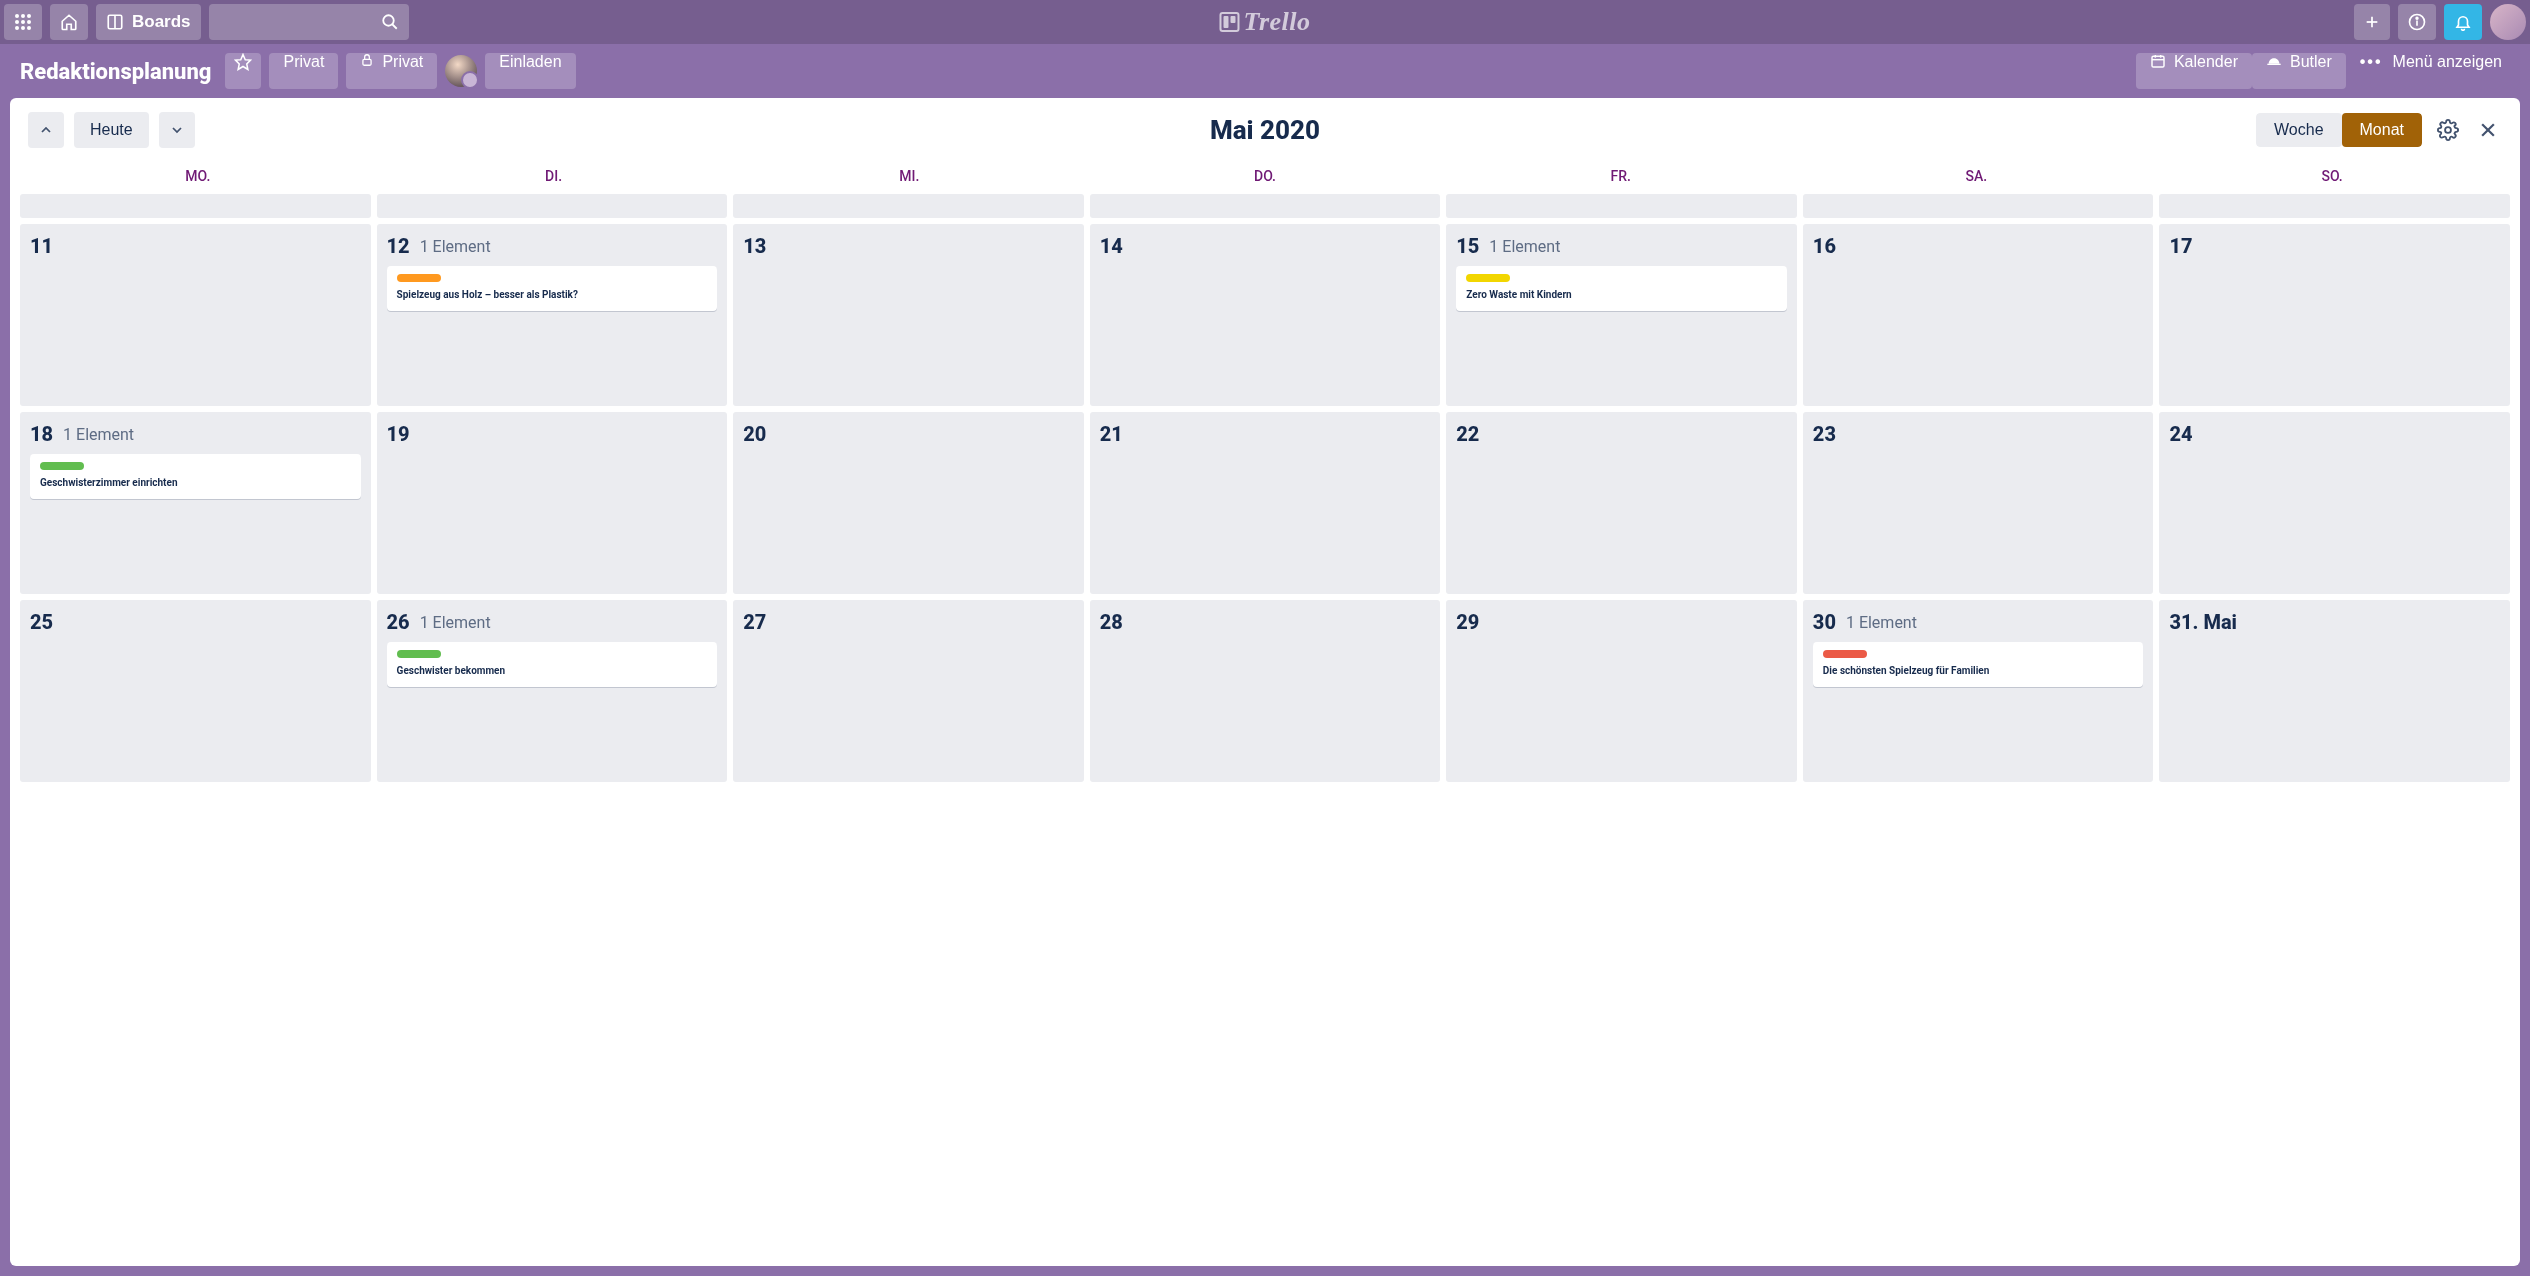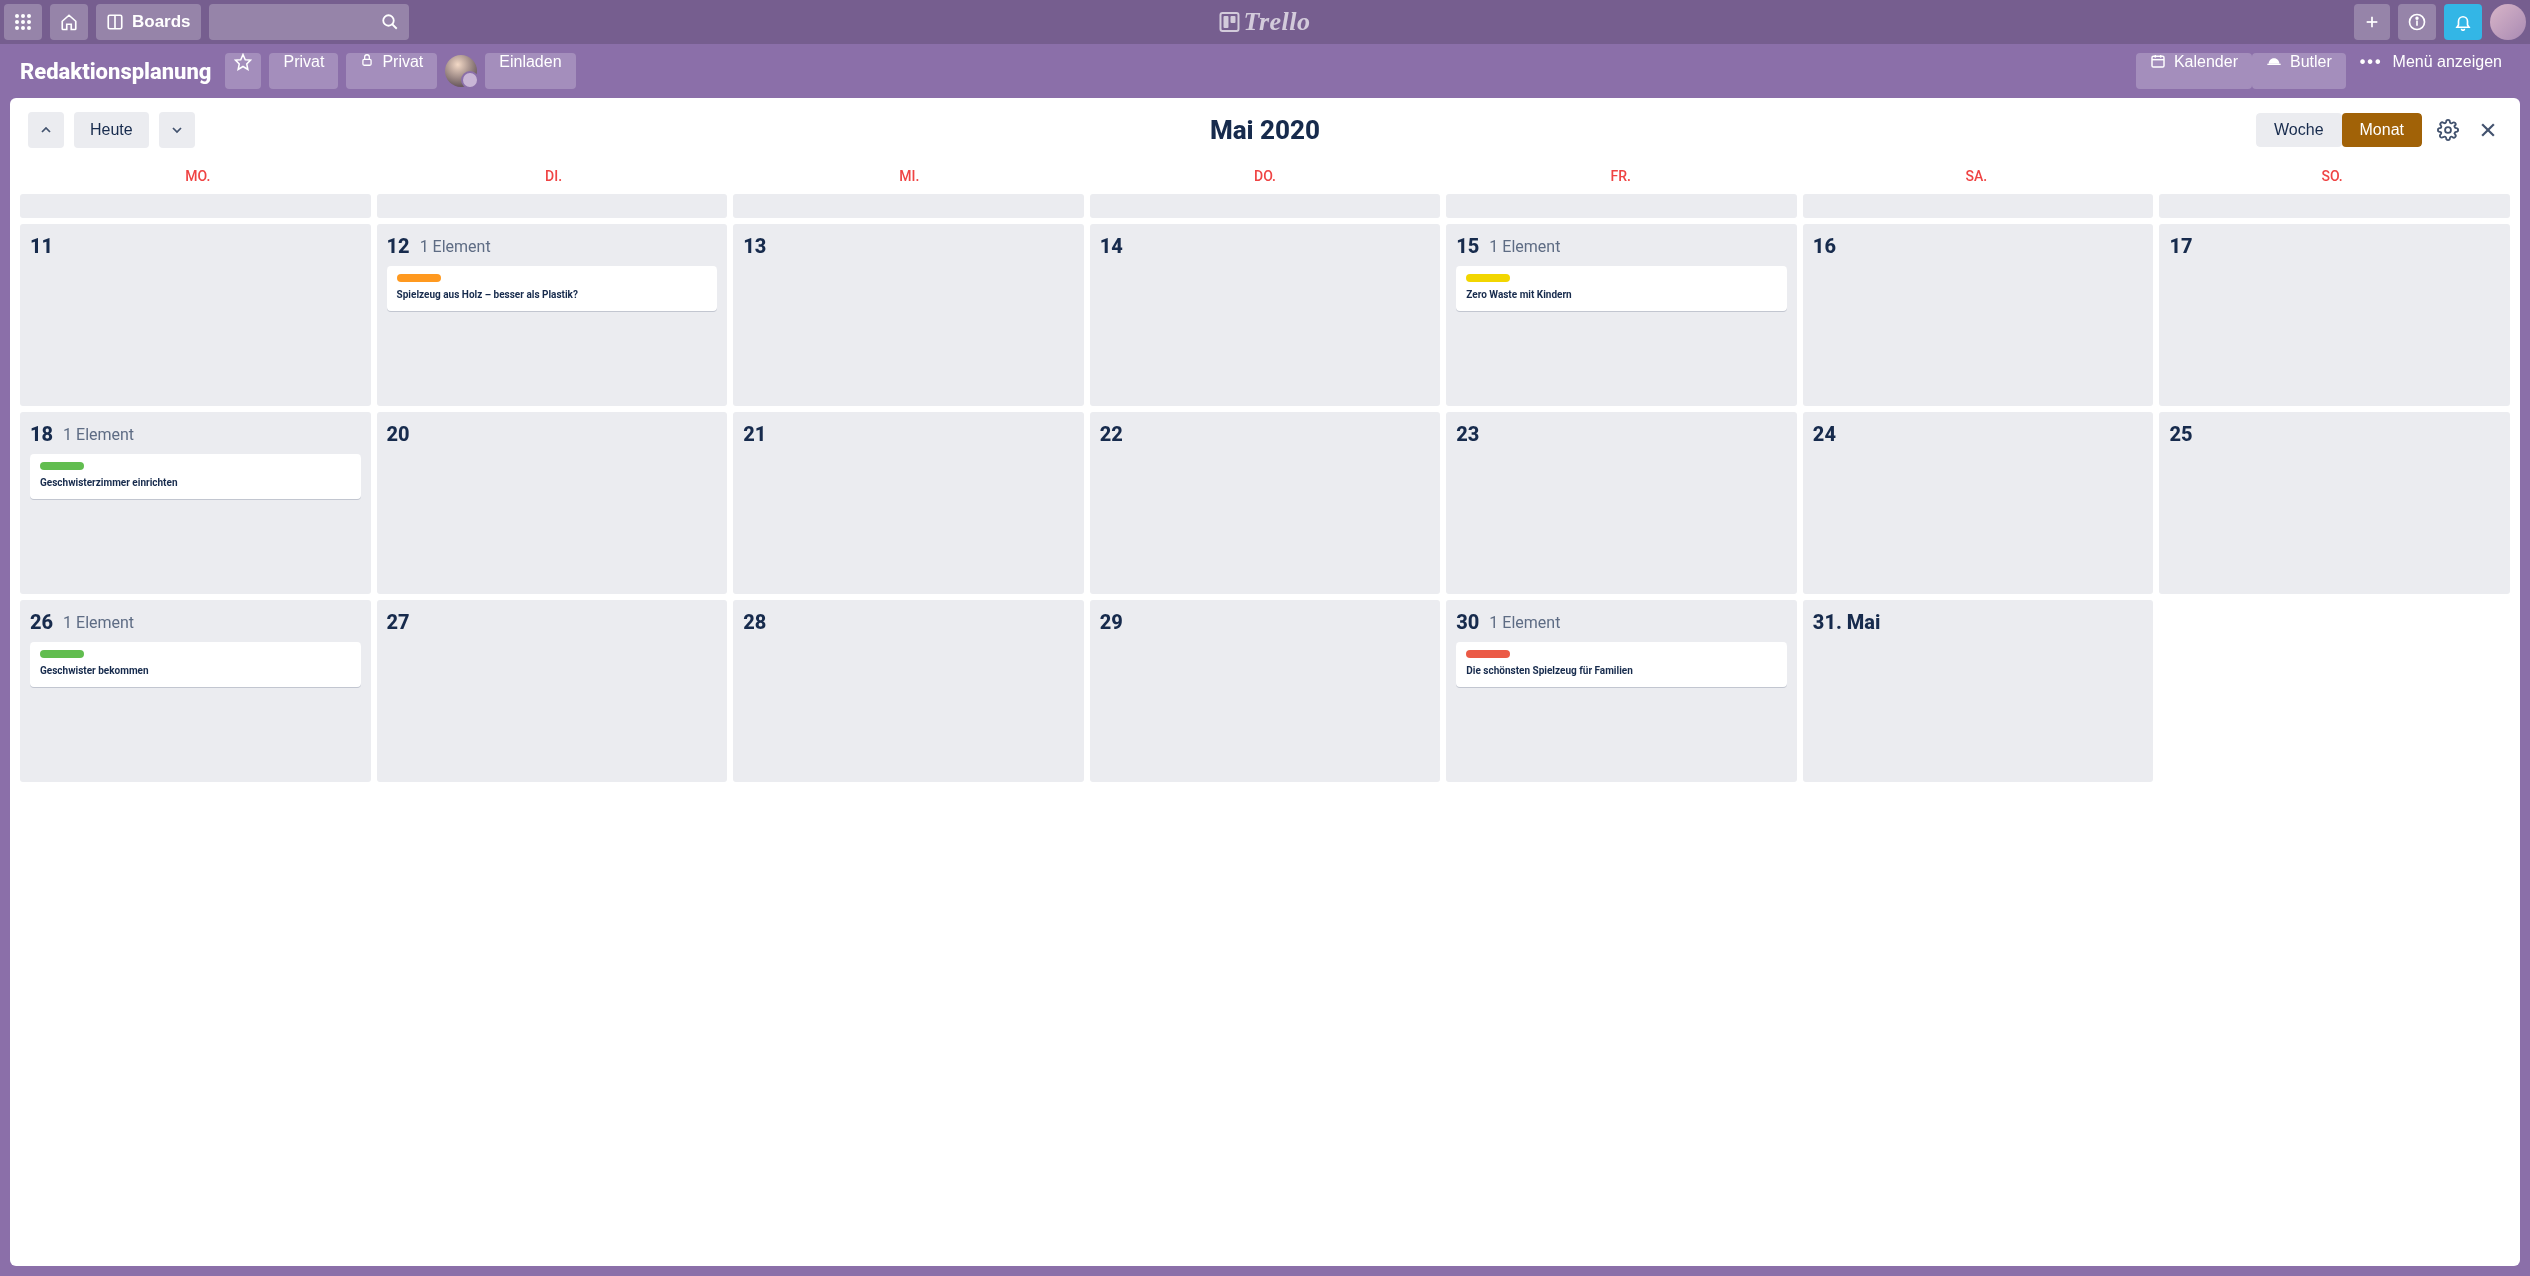--- a/index.html
+++ b/index.html
@@ -210,21 +210,21 @@
   
   .dow-row {
     display:grid;
     grid-template-columns: repeat(7, 1fr);
     padding: 6px 10px 4px 10px;
   }
   .dow {
     text-align:center;
     font-size:14px;
     font-weight:500;
-    color:#ef4444;
+    color:#701a75;
     padding:6px 0;
   }
 
   
   .grid-scroll {
     flex:1;
     overflow-y:auto;
     padding: 0 10px 10px 10px;
     position:relative;
   }
@@ -544,20 +544,25 @@
             <span class="daynum">18</span>
             <span class="elcount">1 Element</span>
           </div>
           <div class="card">
             <div class="label green"></div>
             <div class="card-title">Geschwisterzimmer einrichten</div>
           </div>
         </div>
         <div class="cell">
           <div class="cell-head">
+            <span class="daynum">19</span>
+          </div>
+        </div>
+        <div class="cell">
+          <div class="cell-head">
             <span class="daynum">20</span>
           </div>
         </div>
         <div class="cell">
           <div class="cell-head">
             <span class="daynum">21</span>
           </div>
         </div>
         <div class="cell">
           <div class="cell-head">

